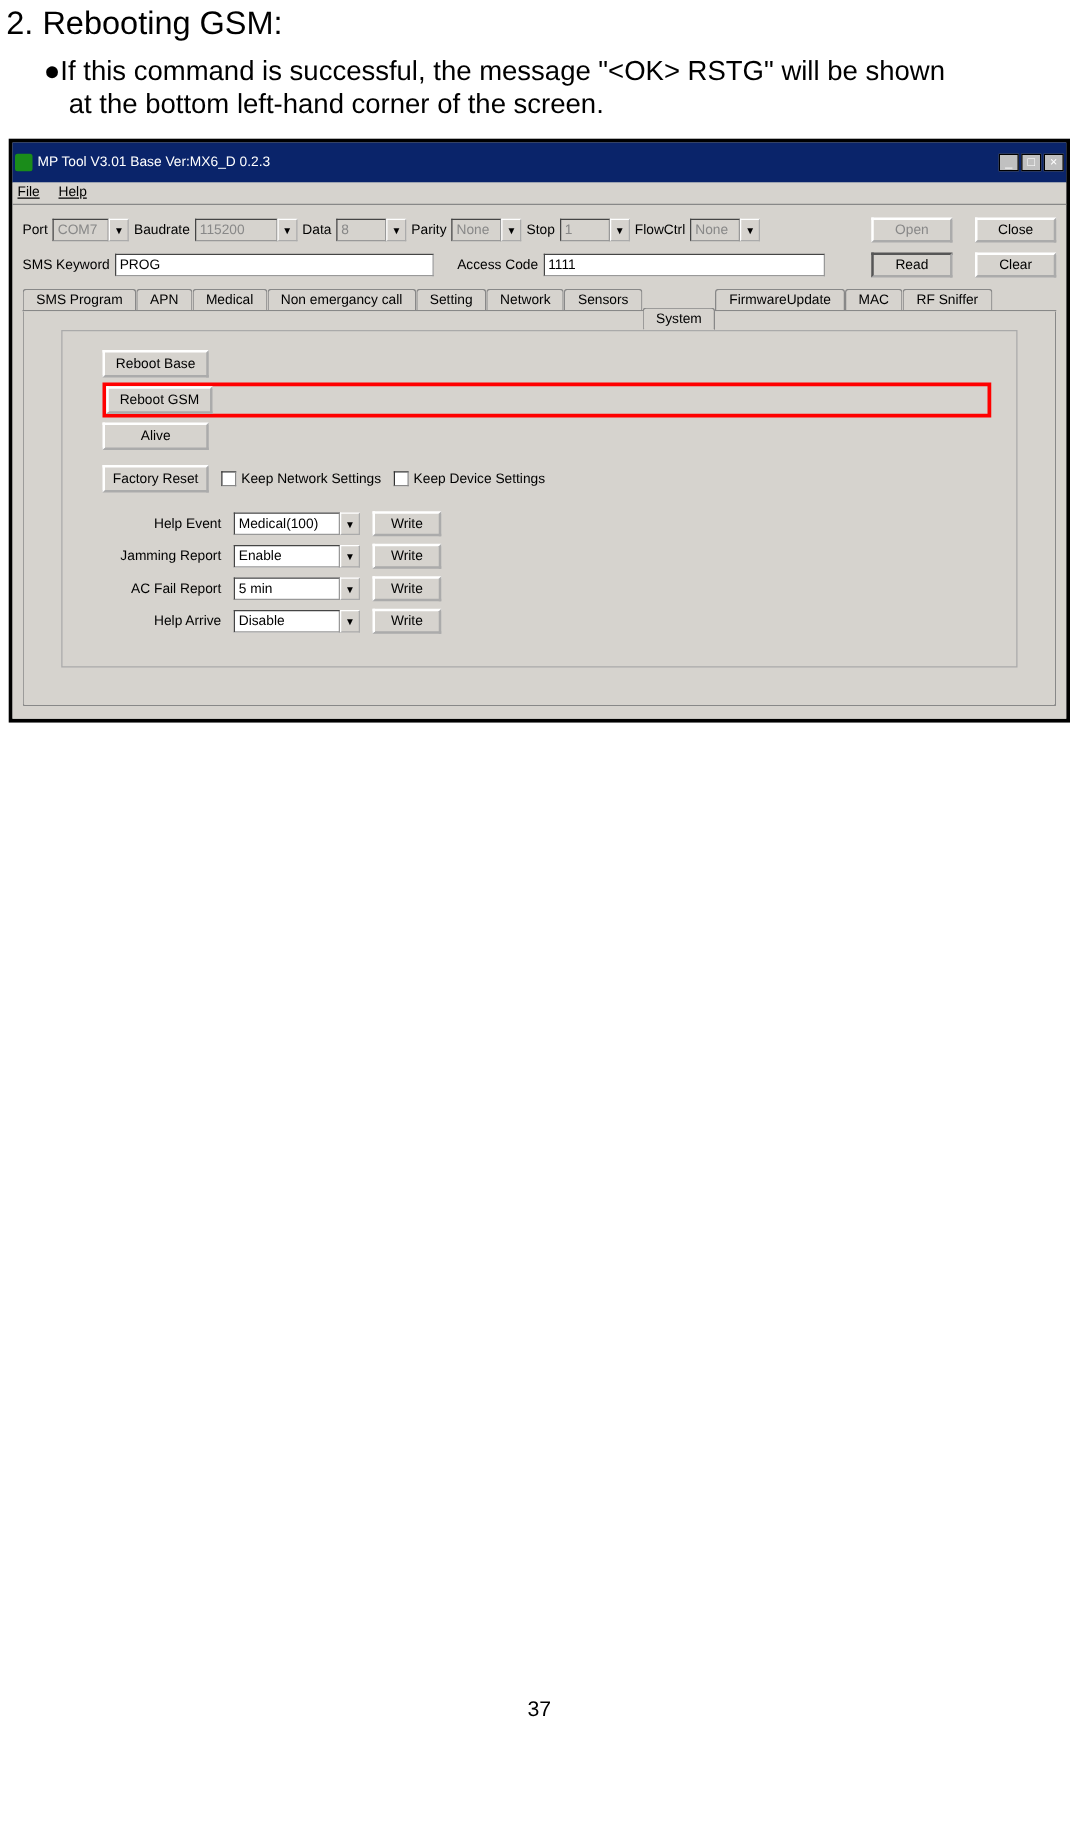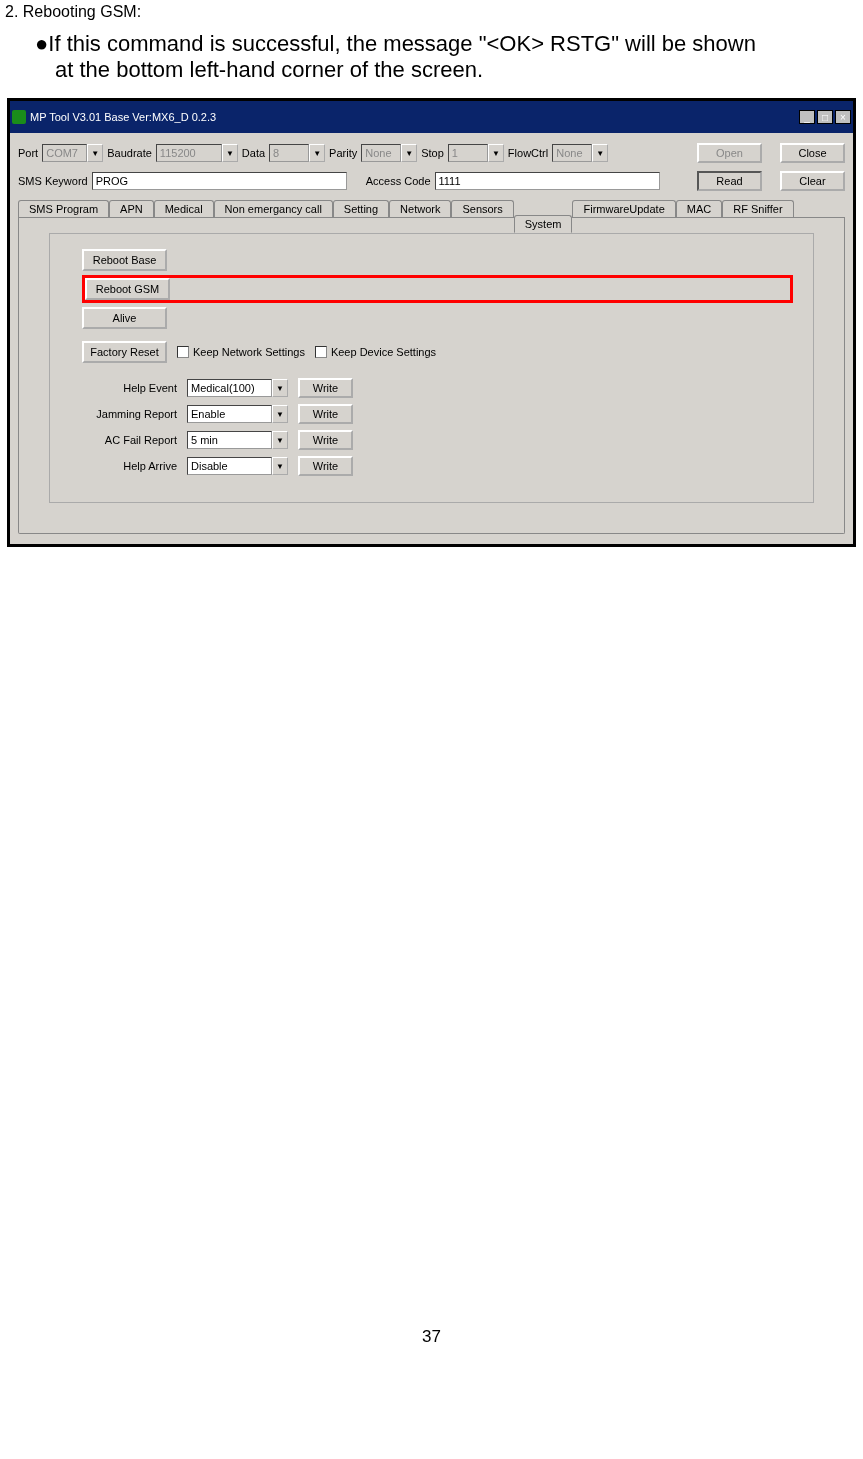--- a/index.html
+++ b/index.html
@@ -1,18 +1,18 @@
 <!DOCTYPE html>
 <html><head>
   <meta charset="utf-8">
   <style>
     * { box-sizing: border-box; margin: 0; padding: 0; }
     body { font-family: Arial, sans-serif; background: #fff; width: 863px; }
     .page { padding: 0; }
-    .heading { font-size: 16px; margin: 3px 0 10px 5px; }
+    .heading { font-size: 26px; margin: 3px 0 10px 5px; }
     .bullet-section { margin-left: 35px; font-size: 22px; }
     .bullet-indent { margin-left: 55px; font-size: 22px; }
     .app-win { margin: 15px 7px 0 7px; border: 3px solid #000; background: #c0c0c0; font-size: 11px; font-family: Arial, sans-serif; }
     .titlebar { background: #0a246a; color: #fff; height: 18px; display: flex; align-items: center; padding: 16px 2px; justify-content: space-between; }
     .titlebar-left { display: flex; align-items: center; gap: 4px; }
     .app-icon { width: 14px; height: 14px; background: #1a8c1a; border-radius: 2px; }
     .titlebar-text { font-size: 11px; }
     .win-buttons { display: flex; gap: 2px; }
     .win-btn { width: 16px; height: 14px; background: #c0c0c0; border: 1px solid #000; display: flex; align-items: center; justify-content: center; font-size: 10px; }
     .menubar { background: #d6d3ce; height: 18px; padding: 2px 4px; border-bottom: 1px solid #888; }
@@ -56,20 +56,24 @@
         <div class="app-icon"></div>
         <span class="titlebar-text">MP Tool V3.01  Base Ver:MX6_D 0.2.3</span>
       </div>
       <div class="win-buttons">
         <div class="win-btn">_</div>
         <div class="win-btn">□</div>
         <div class="win-btn">×</div>
       </div>
     </div>
 
+    <div class="menubar">
+      <span class="menu-item">File</span>
+      <span class="menu-item">Help</span>
+    </div>
 
     <div class="content-area">
       <div class="row">
         <span class="lbl">Port</span>
         <div style="display:flex;">
           <input class="input-disabled" style="width: 45px;" disabled="" value="COM7">
           <div class="dd-btn">▼</div>
         </div>
         <span class="lbl">Baudrate</span>
         <div style="display:flex;">

